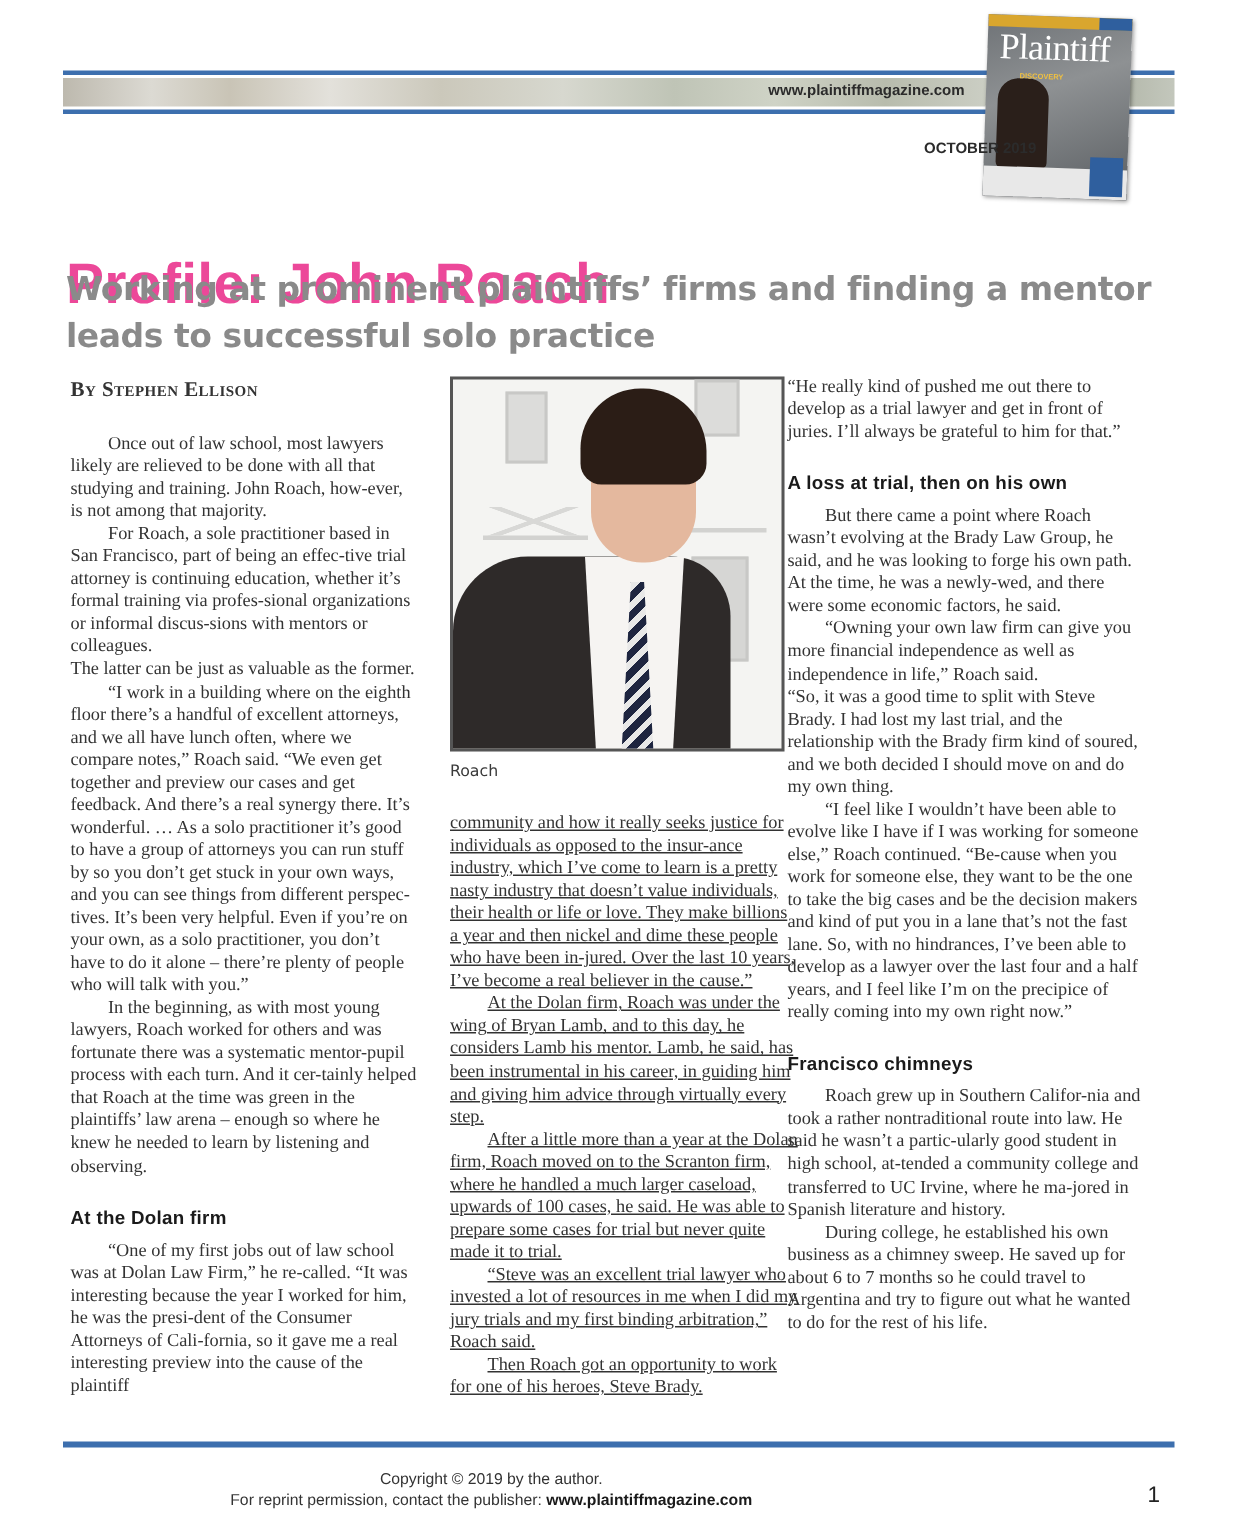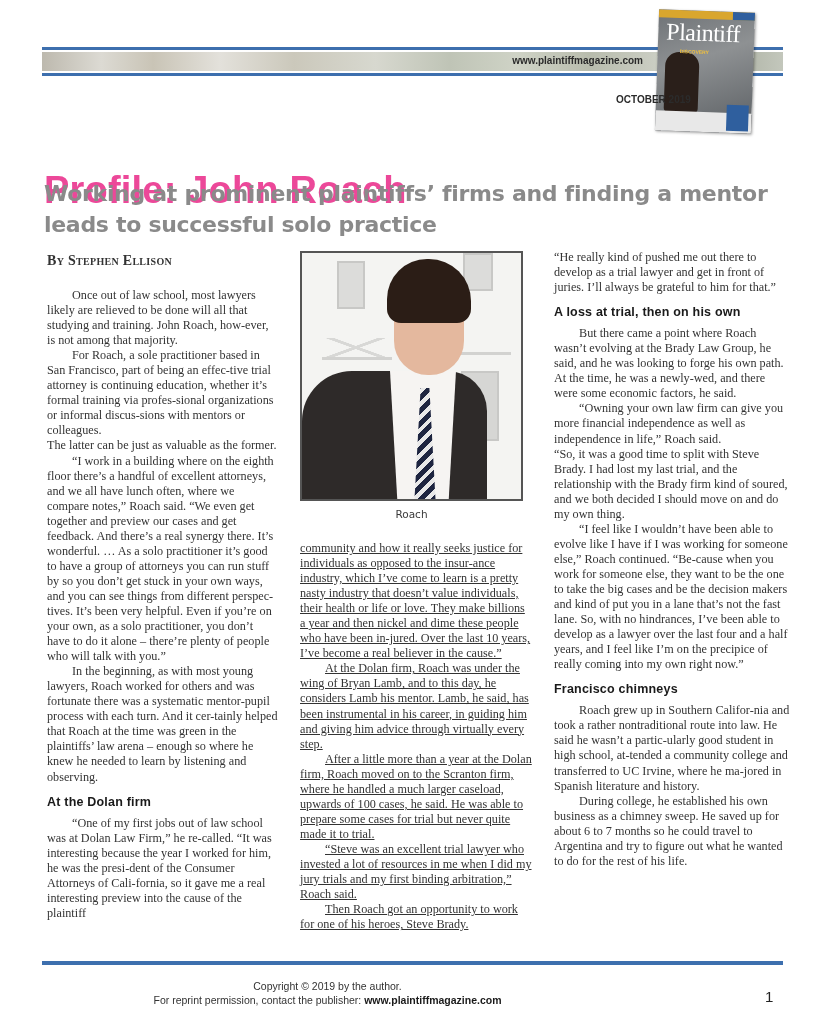--- a/index.html
+++ b/index.html
@@ -31,38 +31,38 @@
     .title { position: absolute; left: 44px; top: 133px; font-family: "Liberation Sans", sans-serif; font-weight: bold; font-size: 38px; color: #ec4899; letter-spacing: 0.2px; margin-top: 36px; }
     .subtitle { position: absolute; left: 44px; top: 178px; width: 740px; font-family: "DejaVu Sans", sans-serif; font-size: 22px; line-height: 31px; color: #8a8a8a; font-weight: bold; letter-spacing: -0.3px; }
     .byline { position: absolute; left: 47px; top: 253px; font-family: "Liberation Serif", serif; font-weight: bold; font-size: 14px; font-variant: small-caps; color: #333333; letter-spacing: 0.3px; }
 
     
     .col { position: absolute; font-size: 12.2px; line-height: 15.05px; color: #333333; }
     .col p { text-indent: 0; text-align: left; }
     .col p.ind { text-indent: 25px; }
     .col1 { left: 47px; top: 288px; width: 232px; }
     .col2 { left: 300px; top: 541px; width: 232px; text-decoration: underline; }
-    .col3 { left: 554px; top: 250px; width: 236px; }
-    .col h3 { font-family: "Liberation Sans", sans-serif; font-weight: 900; font-size: 12.5px; color: #1a1a1a; margin: 10px 0 6px 0; letter-spacing: 0.2px; }
+    .col3 { left: 525px; top: 250px; width: 236px; }
+    .col h3 { font-family: "Liberation Sans", sans-serif; font-weight: 900; font-size: 12.5px; color: #1a1a1a; margin: 20px 0 6px 0; letter-spacing: 0.2px; }
 
     
     .photo { position: absolute; left: 300px; top: 251px; width: 223px; height: 250px; border: 2px solid #555555; background: #f4f4f2; overflow: hidden; }
     .photo .bldg-win1 { position: absolute; left: 35px; top: 8px; width: 28px; height: 48px; border: 2px solid #c8c8c6; background: #dcdcda; }
     .photo .bldg-win2 { position: absolute; right: 28px; top: 0px; width: 30px; height: 38px; border: 2px solid #c8c8c6; background: #dcdcda; }
     .photo .pediment-l { position: absolute; left: 20px; top: 85px; width: 70px; height: 22px; border-bottom: 3px solid #d2d2d0;
       background: linear-gradient(160deg, transparent 45%, #d8d8d6 46%, #d8d8d6 52%, transparent 53%), linear-gradient(20deg, transparent 45%, #d8d8d6 46%, #d8d8d6 52%, transparent 53%); }
     .photo .pediment-r { position: absolute; right: 10px; top: 78px; width: 70px; height: 24px; border-bottom: 3px solid #d2d2d0; }
     .photo .bldg-win3 { position: absolute; right: 22px; top: 118px; width: 38px; height: 70px; border: 2px solid #c8c8c6; background: #d6d6d4; }
     .photo .hair { position: absolute; left: 85px; top: 6px; width: 84px; height: 64px; background: #2b1d16; border-radius: 40px 42px 14px 14px; }
     .photo .face { position: absolute; left: 92px; top: 30px; width: 70px; height: 92px; background: #e4b89e; border-radius: 28px 28px 34px 34px; }
     .photo .suit { position: absolute; left: 0; top: 118px; width: 185px; height: 140px; background: #2e2a29; border-radius: 50px 40px 0 0; }
     .photo .shirt { position: absolute; left: 88px; top: 118px; width: 66px; height: 140px; background: #f6f4f2; clip-path: polygon(0 0, 100% 0, 88% 100%, 12% 100%); }
     .photo .tie { position: absolute; left: 112px; top: 135px; width: 22px; height: 120px;
       background: repeating-linear-gradient(135deg, #1e2540 0px, #1e2540 5px, #e8e8e8 5px, #e8e8e8 9px); clip-path: polygon(30% 0, 70% 0, 100% 100%, 0 100%); }
-    .caption { position: absolute; left: 300px; top: 508px; width: 223px; text-align: center; font-family: "DejaVu Sans", sans-serif; font-size: 10.5px; color: #3a3a3a; }
+    .caption { position: absolute; left: 300px; top: 508px; width: 223px; font-family: "DejaVu Sans", sans-serif; font-size: 10.5px; color: #3a3a3a; }
 
     
     .footer-line { position: absolute; left: 42px; top: 961px; width: 741px; height: 4px; background: #3d6fae; }
     .footer { position: absolute; left: 0; top: 979px; width: 655px; text-align: center; font-family: "Liberation Sans", sans-serif; font-size: 10.5px; line-height: 14px; color: #333333; }
     .footer b { color: #1a1a1a; }
     .page-num { position: absolute; left: 765px; top: 988px; font-family: "Liberation Sans", sans-serif; font-size: 15px; color: #222222; }
   </style>
 </head>
 <body>
 
@@ -83,21 +83,21 @@
   <div class="cover-inset"></div>
 </div>
 
 <div class="issue-date">OCTOBER 2019</div>
 
 <h1 class="title">Profile: John Roach</h1>
 <h2 class="subtitle">Working at prominent plaintiffs’ firms and finding a mentor leads to successful solo practice</h2>
 <div class="byline">By Stephen Ellison</div>
 
 <div class="col col1">
-  <p class="ind">Once out of law school, most lawyers likely are relieved to be done will all that studying and training. John Roach, how-ever, is not among that majority.</p>
+  <p class="ind">Once out of law school, most lawyers likely are relieved to be done with all that studying and training. John Roach, how-ever, is not among that majority.</p>
   <p class="ind">For Roach, a sole practitioner based in San Francisco, part of being an effec-tive trial attorney is continuing education, whether it’s formal training via profes-sional organizations or informal discus-sions with mentors or colleagues.</p>
   <p>The latter can be just as valuable as the former.</p>
   <p class="ind">“I work in a building where on the eighth floor there’s a handful of excellent attorneys, and we all have lunch often, where we compare notes,” Roach said. “We even get together and preview our cases and get feedback. And there’s a real synergy there. It’s wonderful. … As a solo practitioner it’s good to have a group of attorneys you can run stuff by so you don’t get stuck in your own ways, and you can see things from different perspec-tives. It’s been very helpful. Even if you’re on your own, as a solo practitioner, you don’t have to do it alone – there’re plenty of people who will talk with you.”</p>
   <p class="ind">In the beginning, as with most young lawyers, Roach worked for others and was fortunate there was a systematic mentor-pupil process with each turn. And it cer-tainly helped that Roach at the time was green in the plaintiffs’ law arena – enough so where he knew he needed to learn by listening and observing.</p>
   <h3>At the Dolan firm</h3>
   <p class="ind">“One of my first jobs out of law school was at Dolan Law Firm,” he re-called. “It was interesting because the year I worked for him, he was the presi-dent of the Consumer Attorneys of Cali-fornia, so it gave me a real interesting preview into the cause of the plaintiff</p>
 </div>
 
 <div class="photo">
   <div class="bldg-win1"></div>

